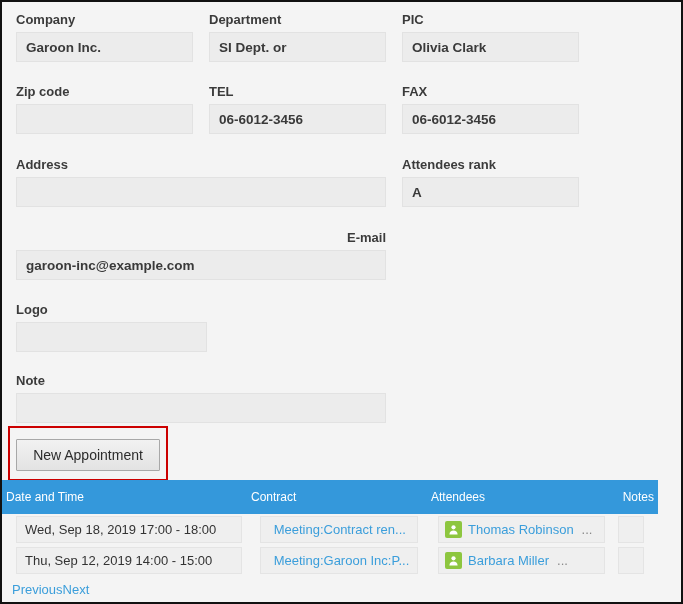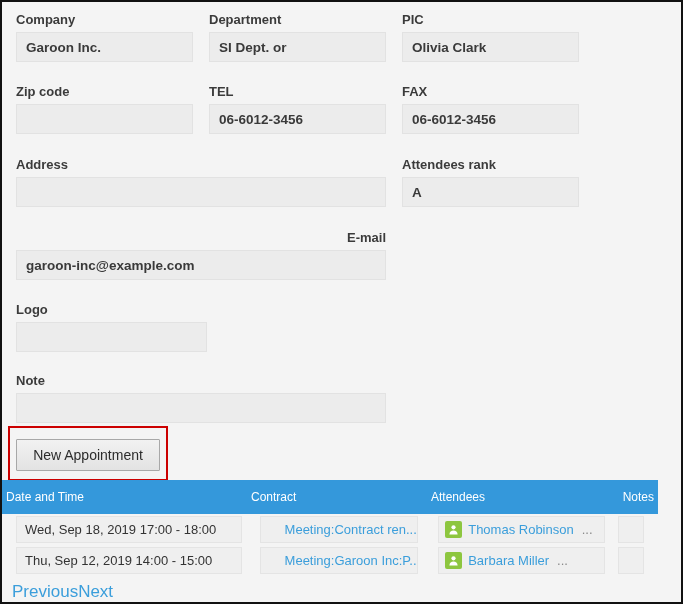--- a/index.html
+++ b/index.html
@@ -134,21 +134,21 @@
     white-space: nowrap;
     overflow: hidden;
     font-family: "Liberation Sans", sans-serif;
   }
   .cell.filled {
     background: #efefef;
     border: 1px solid #e4e4e4;
   }
   .c-date { width: 228px; margin-left: 14px; padding: 0 8px; color: #333; }
   .c-gap1 { width: 18px; }
-  .c-subject { width: 160px; padding: 0 24px; color: #3b9edb; }
+  .c-subject { width: 160px; padding: 0 13px; color: #3b9edb; }
   .c-gap2 { width: 20px; }
   .c-attend { width: 168px; padding: 0 6px; color: #3b9edb; display:flex; align-items:center; gap:6px;}
   .c-gap3 { width: 14px; }
   .c-notes { width: 26px; }
   .c-tail { width: 14px; }
 
   .avatar-icon {
     width: 17px; height: 17px;
     background: #8dc63f;
     border-radius: 2px;
@@ -159,21 +159,21 @@
   }
   .avatar-icon svg { display: block; }
 
   .attend-name { overflow: hidden; text-overflow: clip; white-space: nowrap; }
   .ellip { color: #8a8a8a; margin-left: 2px; }
 
   #pager {
     position: absolute;
     left: 10px;
     top: 580px;
-    font-size: 17px;
+    font-size: 13px;
     color: #3b9edb;
     display: flex;
   }
   #pager a {
     color: #3b9edb;
     text-decoration: none;
     cursor: pointer;
     font-family: "Liberation Sans", sans-serif;
   }
 </style>

